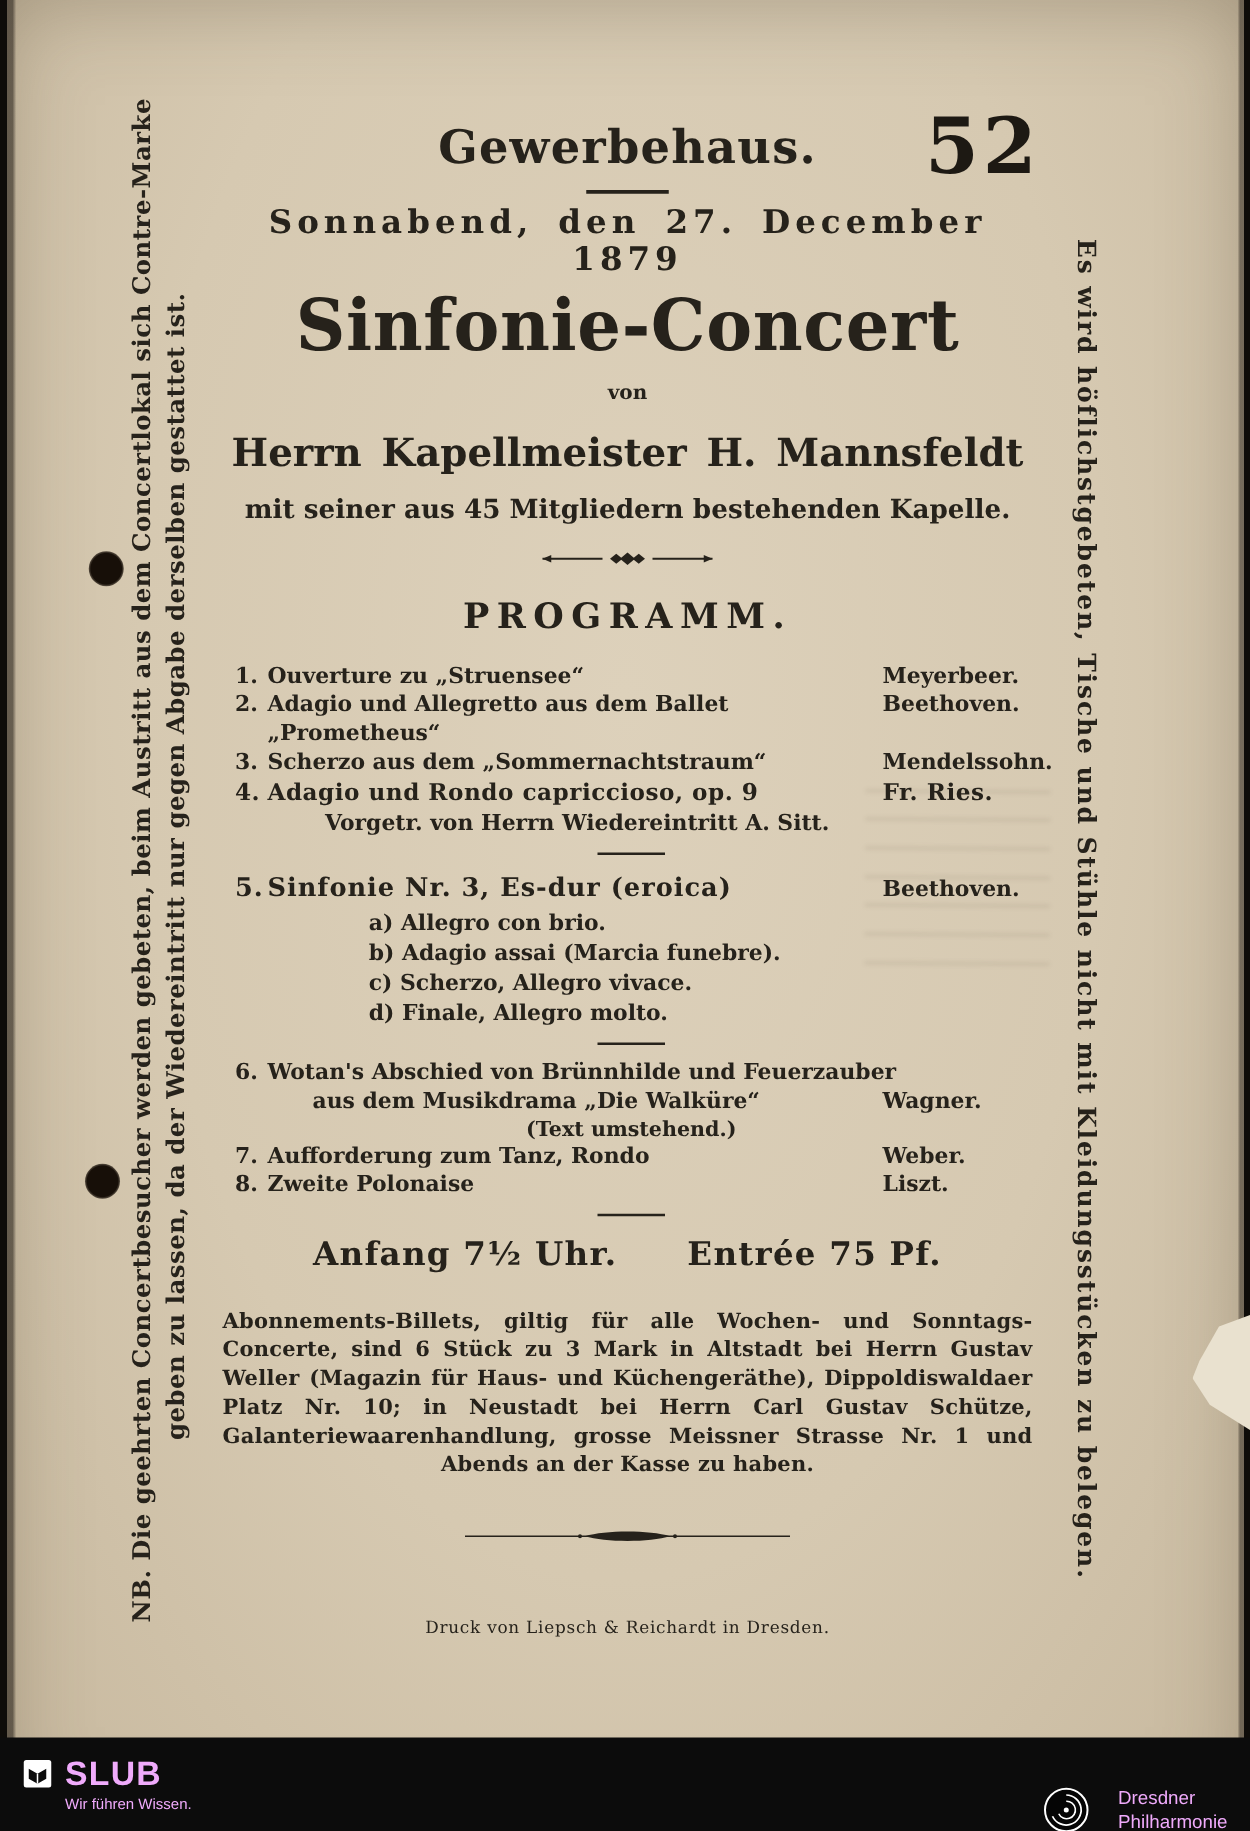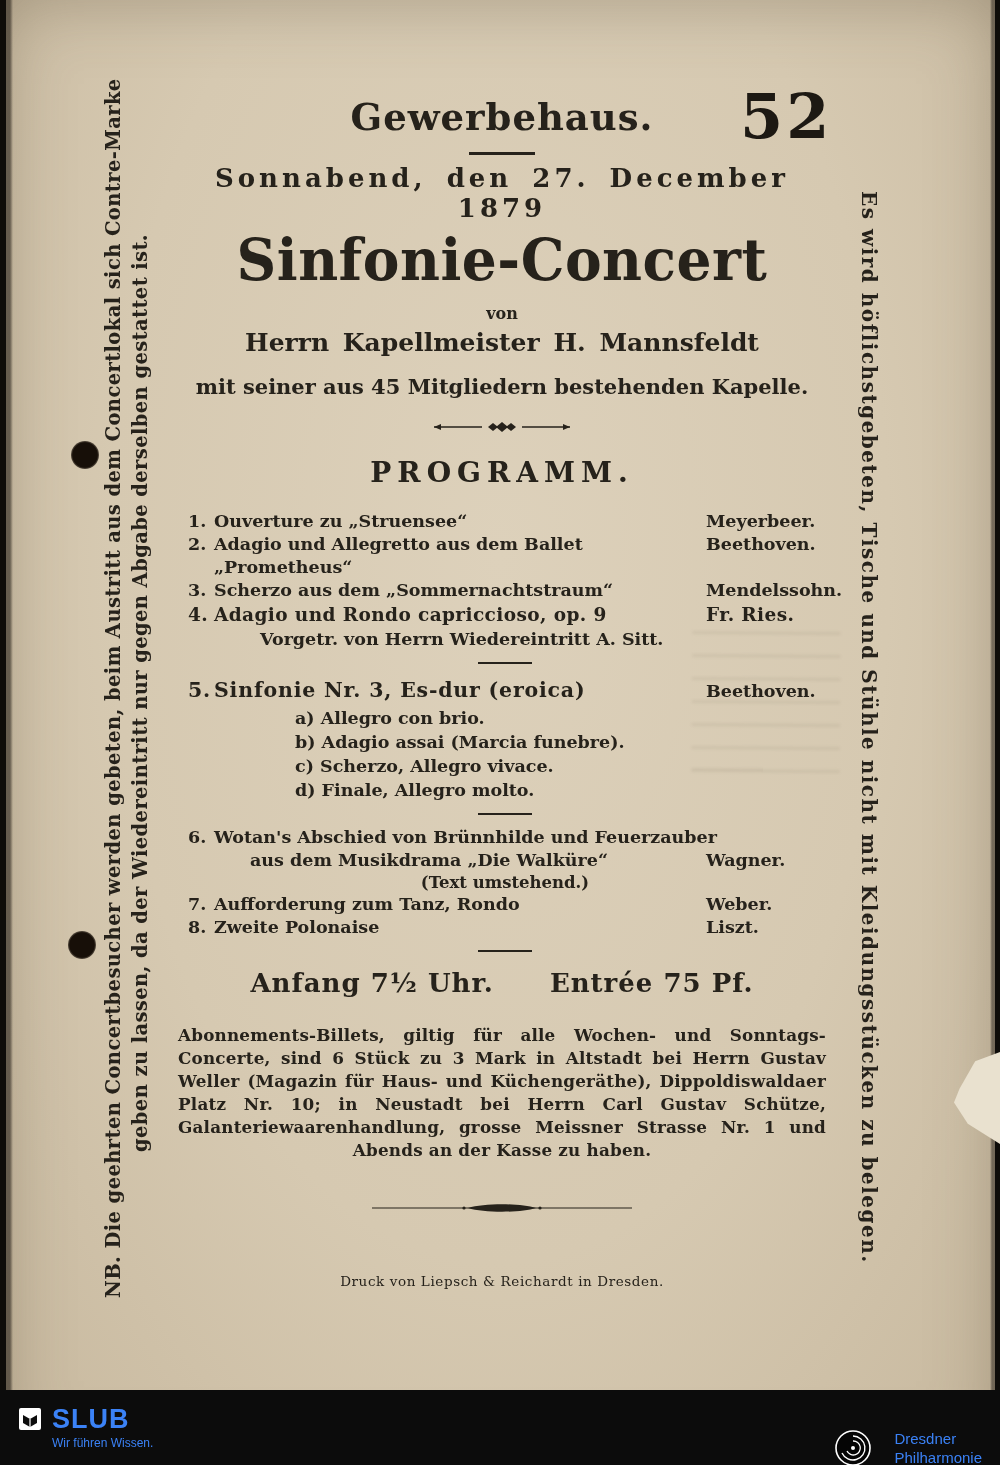--- a/index.html
+++ b/index.html
@@ -30,21 +30,21 @@
                 transform:rotate(90deg);transform-origin:50% 50%;text-align:center;
                 font-weight:700;font-size:20px;line-height:28px;letter-spacing:1.5px;white-space:nowrap;}
 
   
   .content{position:absolute;left:176px;top:96px;width:652px;text-align:center;}
   .venue{margin:0;font-size:37px;line-height:42px;font-weight:700;letter-spacing:1px;}
   .rule-sm{width:66px;border-top:3px solid #26221b;margin:14px auto 8px;}
   .dateline{font-size:26px;line-height:30px;font-weight:700;letter-spacing:4px;word-spacing:7px;margin-top:4px;}
   .title{margin:6px 0 0;font-size:55px;line-height:62px;font-weight:700;letter-spacing:.5px;transform:scaleY(1.04);}
   .von{margin-top:13px;font-size:16px;line-height:20px;font-weight:700;}
-  .conductor{margin-top:0;font-size:25px;line-height:38px;font-weight:700;word-spacing:5px;}
+  .conductor{margin-top:20px;font-size:31px;line-height:38px;font-weight:700;word-spacing:5px;}
   .ensemble{margin-top:12px;font-size:21px;line-height:26px;font-weight:700;}
   .orn1{display:block;margin:20px auto 0;}
   .programm{margin:22px 0 0;font-size:28px;line-height:34px;font-weight:700;letter-spacing:6px;}
 
   .plist{margin-top:20px;padding:0 6px 0 12px;text-align:left;font-size:17.5px;font-weight:700;}
   .prow{display:flex;line-height:23px;align-items:baseline;}
   .pno{width:26px;flex:none;}
   .ptitle{flex:1;}
   .pcomp{width:116px;flex:none;}
   .emph{font-size:18.5px;line-height:26px;letter-spacing:.4px;}
@@ -56,21 +56,21 @@
 
   .anfang{margin-top:14px;display:flex;justify-content:center;gap:56px;
           font-size:26px;line-height:34px;font-weight:700;letter-spacing:1px;}
   .tickets{margin:24px 2px 0;font-size:16.8px;line-height:23px;font-weight:700;
            text-align:justify;text-align-last:center;letter-spacing:.2px;}
   .orn2{display:block;margin:40px auto 0;}
   .imprint{margin-top:58px;font-size:13.5px;line-height:18px;letter-spacing:.6px;}
 
   
   .footer{position:absolute;left:0;top:1390px;width:1000px;height:75px;background:#0c0c0c;
-          color:#3b82f6;font-family:"Liberation Sans",sans-serif;
+          color:#f0abfc;font-family:"Liberation Sans",sans-serif;
           display:flex;justify-content:space-between;align-items:center;padding:0 18px;box-sizing:border-box;}
   .f-left-top{display:flex;align-items:center;gap:10px;}
   .f-name{font-size:27px;font-weight:700;letter-spacing:1px;line-height:28px;}
   .f-tagline{margin-top:3px;margin-left:34px;font-size:12px;line-height:15px;}
   .f-right{display:flex;align-items:center;gap:22px;margin-top:40px;}
   .f-partner{font-size:15px;line-height:19px;font-weight:500;}
 </style>
 </head>
 <body>
 

